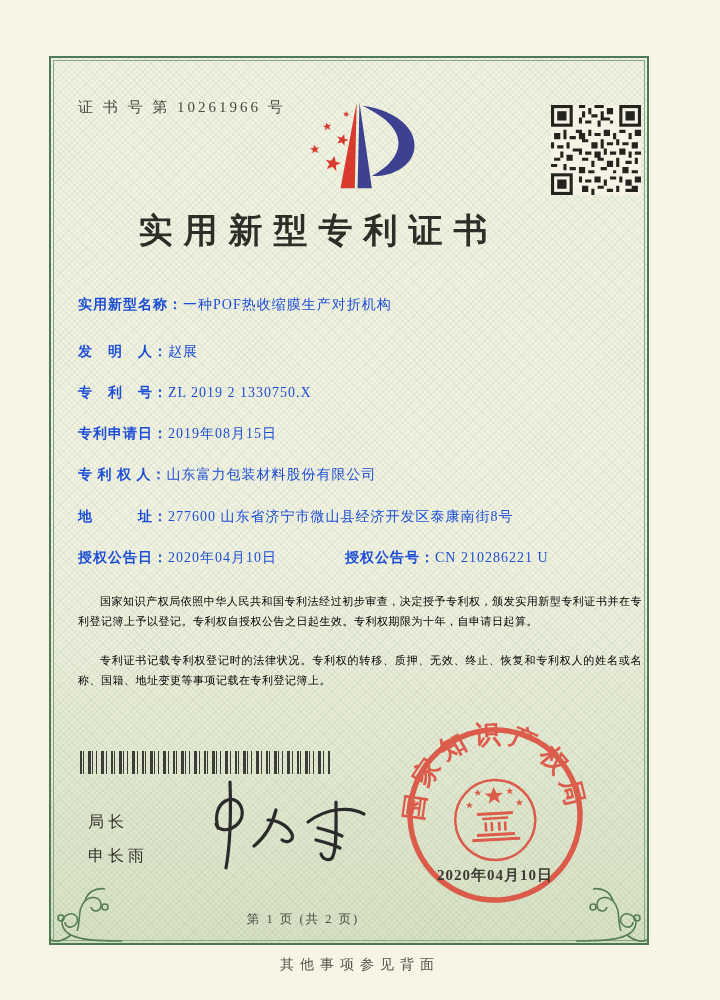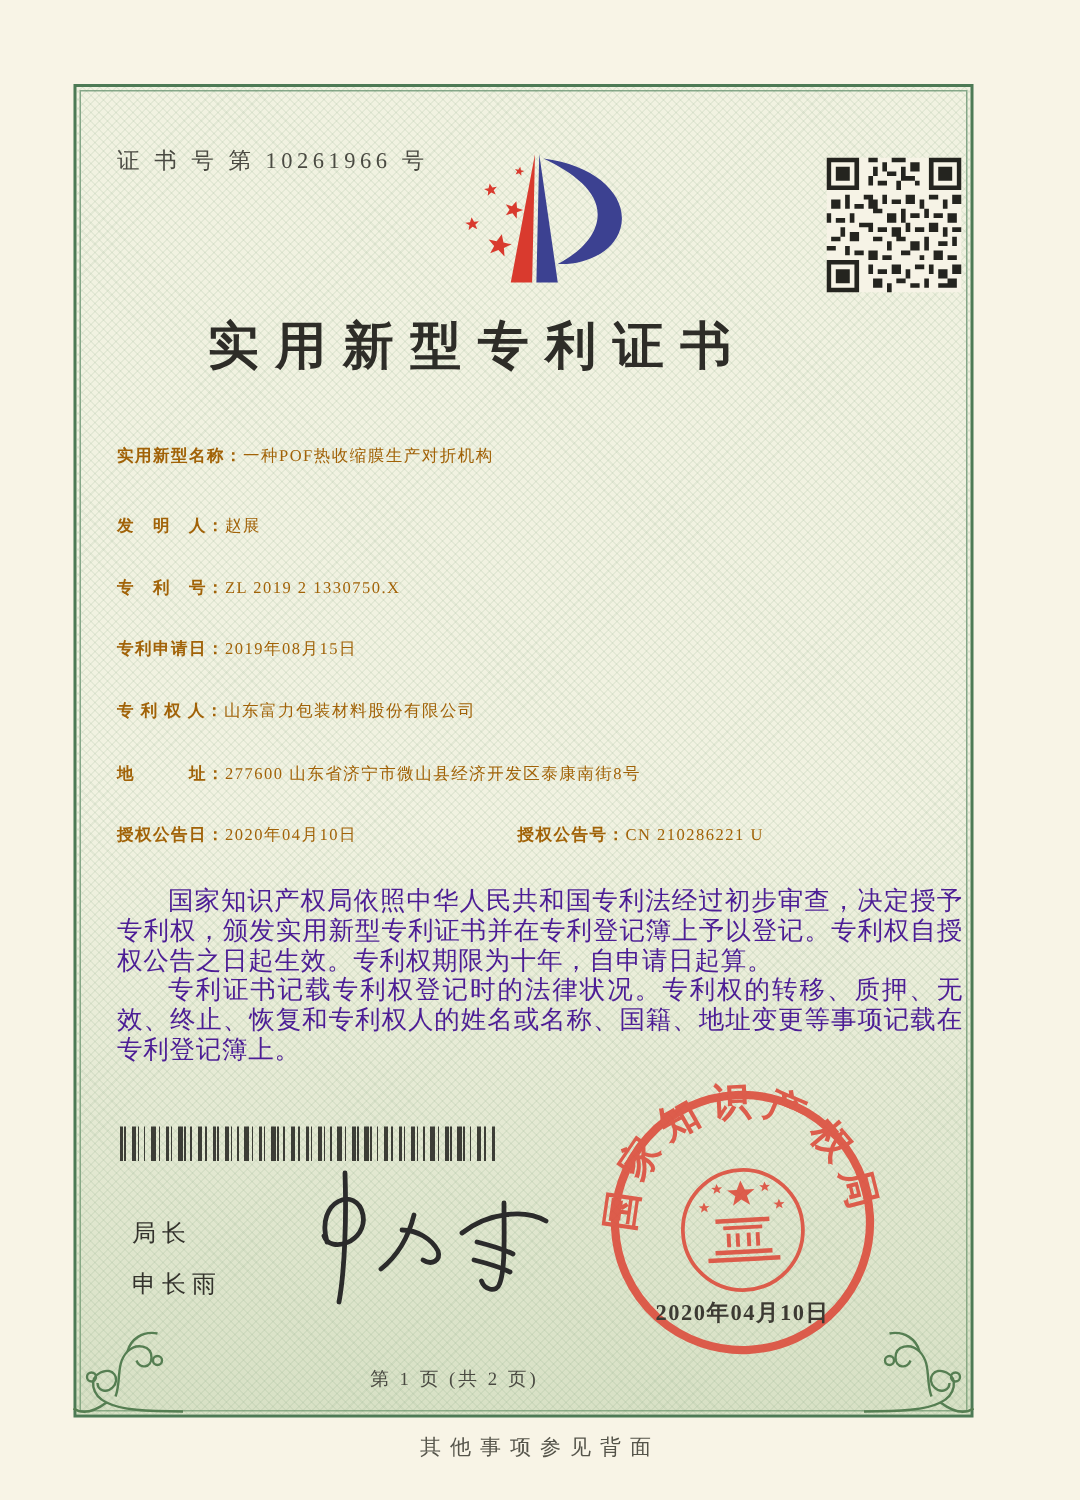--- a/index.html
+++ b/index.html
@@ -34,31 +34,31 @@
   }
   .logo { position:absolute; left:282px; top:100px; }
   .qr   { position:absolute; left:551px; top:105px; }
   .title {
     position:absolute; left:49px; top:208px; width:539px; text-align:center;
     font-size:34px; font-weight:bold; letter-spacing:11px; color:#2e2d28;
   }
 
   
   .row {
-    position:absolute; left:78px; width:562px; font-size:11px; color:#a16207;
+    position:absolute; left:78px; width:562px; font-size:14px; color:#1d4ed8;
     white-space:nowrap;
   }
   .flabel { font-weight:600; letter-spacing:1px; }
   .fvalue { letter-spacing:1px; }
   .pair2 { position:absolute; left:267px; top:0; }
 
   
   .body-par {
-    position:absolute; left:78px; width:564px; font-size:17px; line-height:20px;
-    color:#4c1d95; text-indent:2em; text-align:justify; letter-spacing:.5px;
+    position:absolute; left:78px; width:564px; font-size:11px; line-height:20px;
+    color:#000000; text-indent:2em; text-align:justify; letter-spacing:.5px;
   }
 
   
   .barcode {
     position:absolute; left:80px; top:751px; width:250px; height:23px;
     background-image: repeating-linear-gradient(90deg,
       #20201c 0 2px, transparent 2px 3px,
       #20201c 3px 4px, transparent 4px 8px,
       #20201c 8px 11px, transparent 11px 12px,
       #20201c 12px 13px, transparent 13px 16px,

